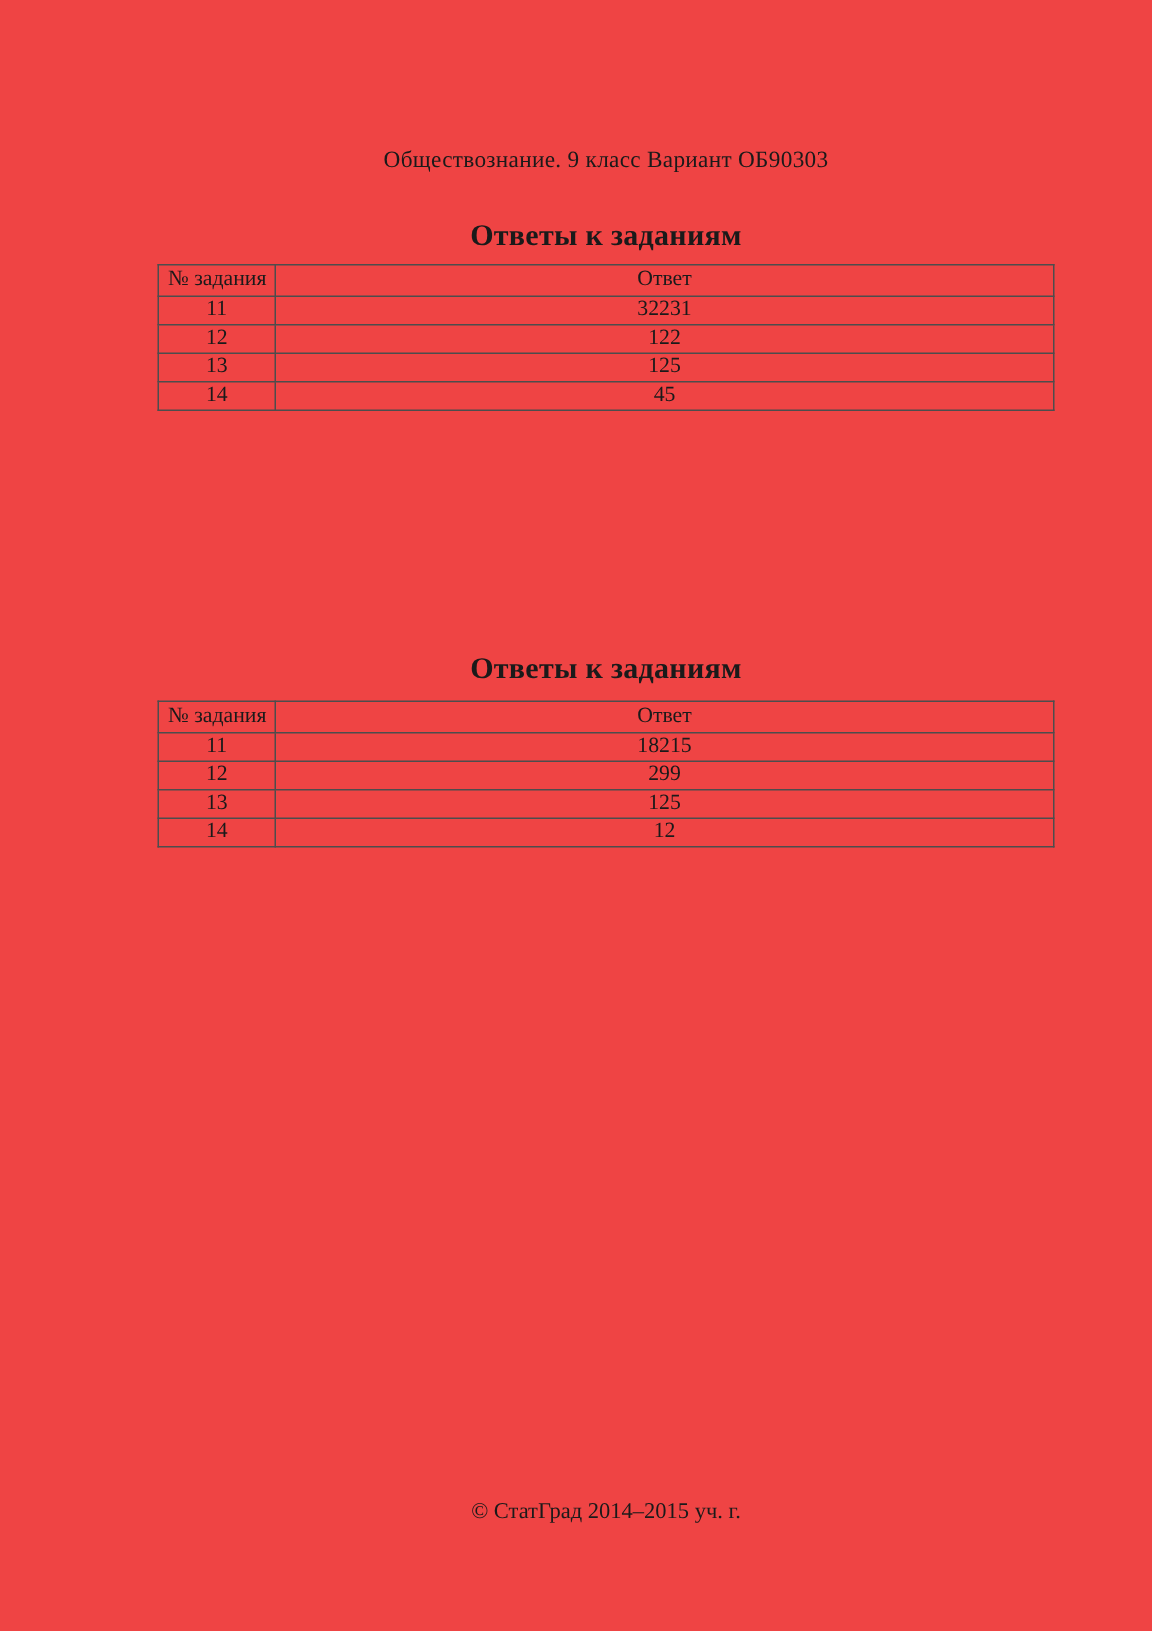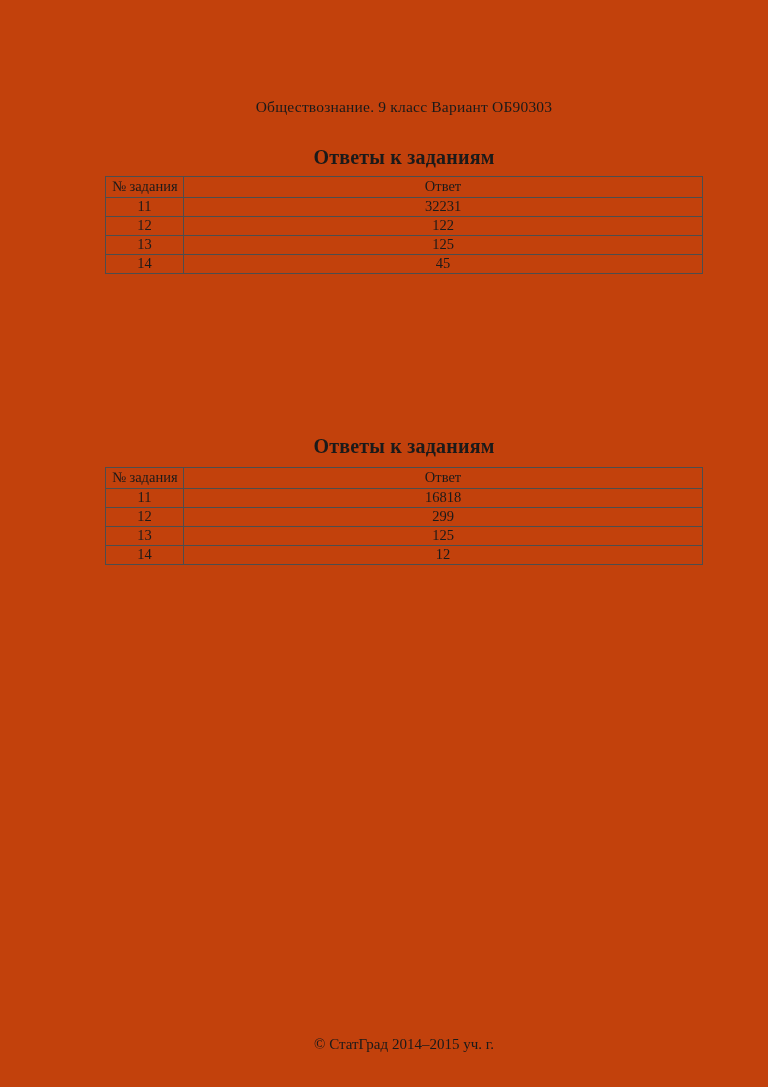--- a/index.html
+++ b/index.html
@@ -4,21 +4,21 @@
 <style>
   html, body {
     margin: 0;
     padding: 0;
     background: #ffffff;
   }
   .page {
     position: relative;
     width: 768px;
     height: 1087px;
-    background: #c2410c;
+    background: #ef4444;
     font-family: "Liberation Serif", serif;
     color: #1a1a1a;
     overflow: hidden;
   }
   .abs {
     position: absolute;
     left: 105px;
     width: 598px;
     text-align: center;
   }
@@ -30,21 +30,21 @@
     font-size: 20px;
     font-weight: bold;
     letter-spacing: 0.2px;
   }
   .t1-title    { top: 98px;  }
   .t1-subtitle { top: 146px; }
   .t1-table    { top: 176px; }
   .t2-title    { top: 394px; }
   .t2-subtitle { top: 435px; }
   .t2-table    { top: 467px; }
-  .footer      { top: 1036px; font-size: 15px; }
+  .footer      { top: 1000px; font-size: 15px; }
 
   table.answers {
     border-collapse: collapse;
     table-layout: fixed;
     width: 598px;
     font-size: 14.5px;
   }
   table.answers th,
   table.answers td {
     border: 1px solid #4d4d4d;
@@ -117,21 +117,21 @@
       </colgroup>
     <thead>
       <tr>
         <th class="h-num">№ задания</th>
         <th>Ответ</th>
       </tr>
     </thead>
     <tbody>
       <tr>
         <td>11</td>
-        <td>16818</td>
+        <td>18215</td>
       </tr>
       <tr>
         <td>12</td>
         <td>299</td>
       </tr>
       <tr>
         <td>13</td>
         <td>125</td>
       </tr>
       <tr>

